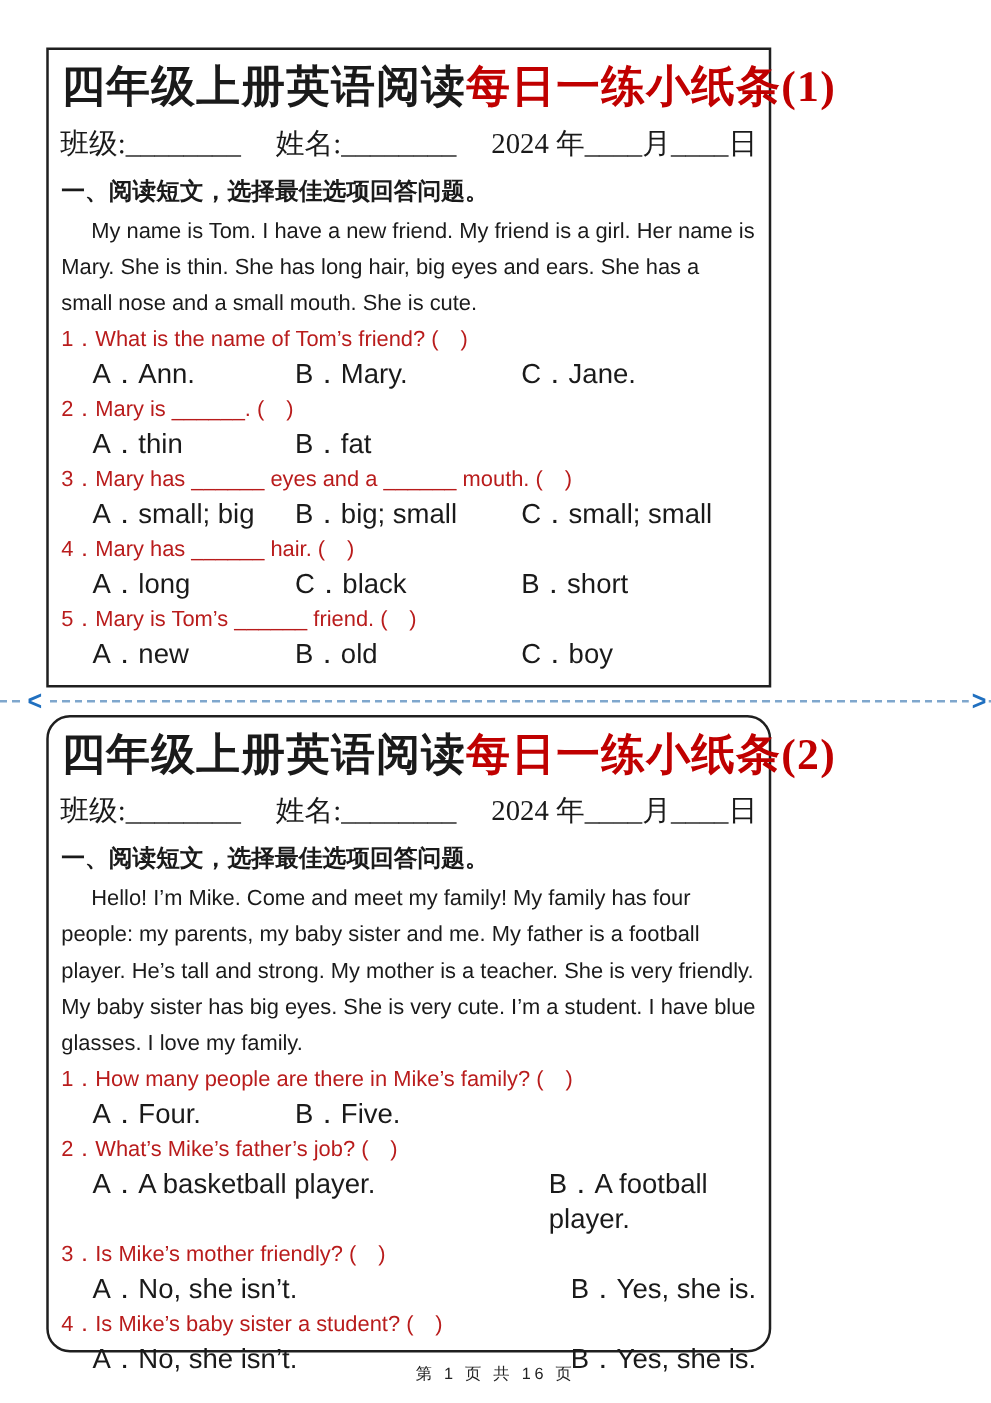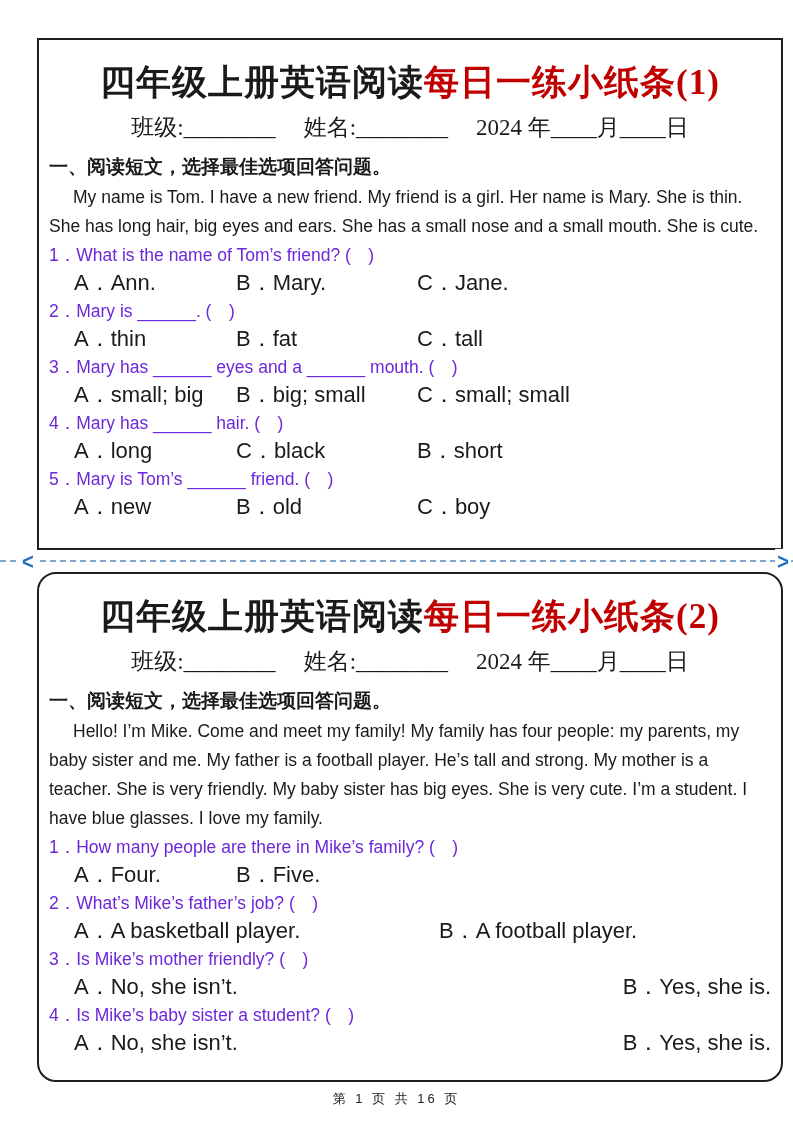--- a/index.html
+++ b/index.html
@@ -7,25 +7,25 @@
     background: #ffffff;
     width: 793px; height: 1122px;
     font-family: "Liberation Sans", sans-serif;
     color: #1a1a1a;
     position: relative;
     overflow: hidden;
   }
   .sheet-box {
     position: absolute;
     left: 37px;
-    width: 746px;
+    width: 580px;
     box-sizing: border-box;
     border: 2px solid #1f1f1f;
     background: #ffffff;
-    padding: 16px 10px 0 10px;
+    padding: 3px 10px 0 10px;
   }
   #box1 { top: 38px;  height: 512px; }
   #box2 { top: 572px; height: 510px; border-radius: 19px; }
 
   .title-row {
     text-align: center;
     font-family: "Liberation Serif", serif;
     font-weight: bold;
     font-size: 35px;
     line-height: 46px;
@@ -54,21 +54,21 @@
   }
 
   .passage {
     font-size: 17.5px;
     line-height: 29px;
     text-indent: 24px;
     margin-top: 3px;
   }
 
   .question {
-    color: #6d28d9;
+    color: #b91c1c;
     font-size: 17.5px;
     line-height: 28px;
     white-space: pre-wrap;
   }
 
   .opts {
     display: grid;
     margin-left: 25px;
     font-size: 22px;
     line-height: 28px;
@@ -135,21 +135,20 @@
   <div class="opts three">
     <span>A．Ann.</span>
     <span>B．Mary.</span>
     <span>C．Jane.</span>
   </div>
 
   <div class="question">2．Mary is ______. (　)</div>
   <div class="opts three">
     <span>A．thin</span>
     <span>B．fat</span>
-    <span>C．tall</span>
   </div>
 
   <div class="question">3．Mary has ______ eyes and a ______ mouth. (　)</div>
   <div class="opts three">
     <span>A．small; big</span>
     <span>B．big; small</span>
     <span>C．small; small</span>
   </div>
 
   <div class="question">4．Mary has ______ hair. (　)</div>

